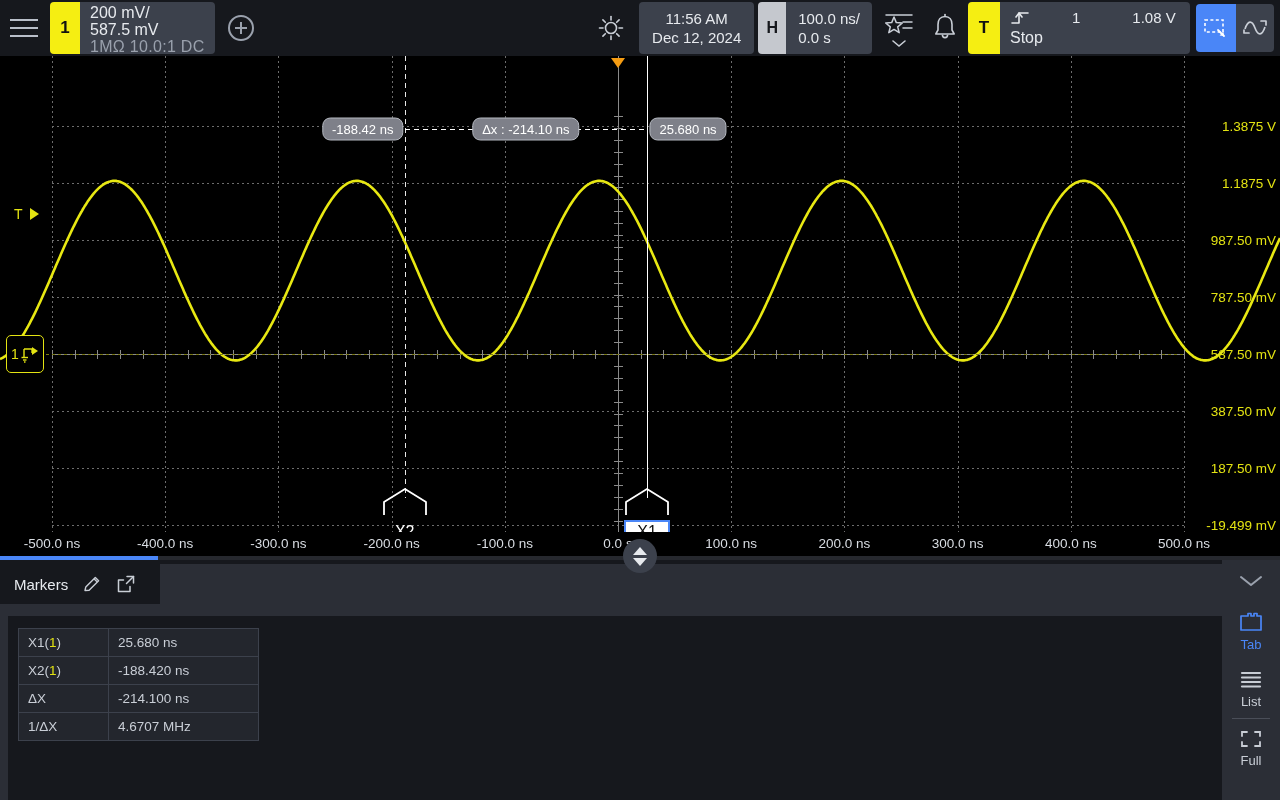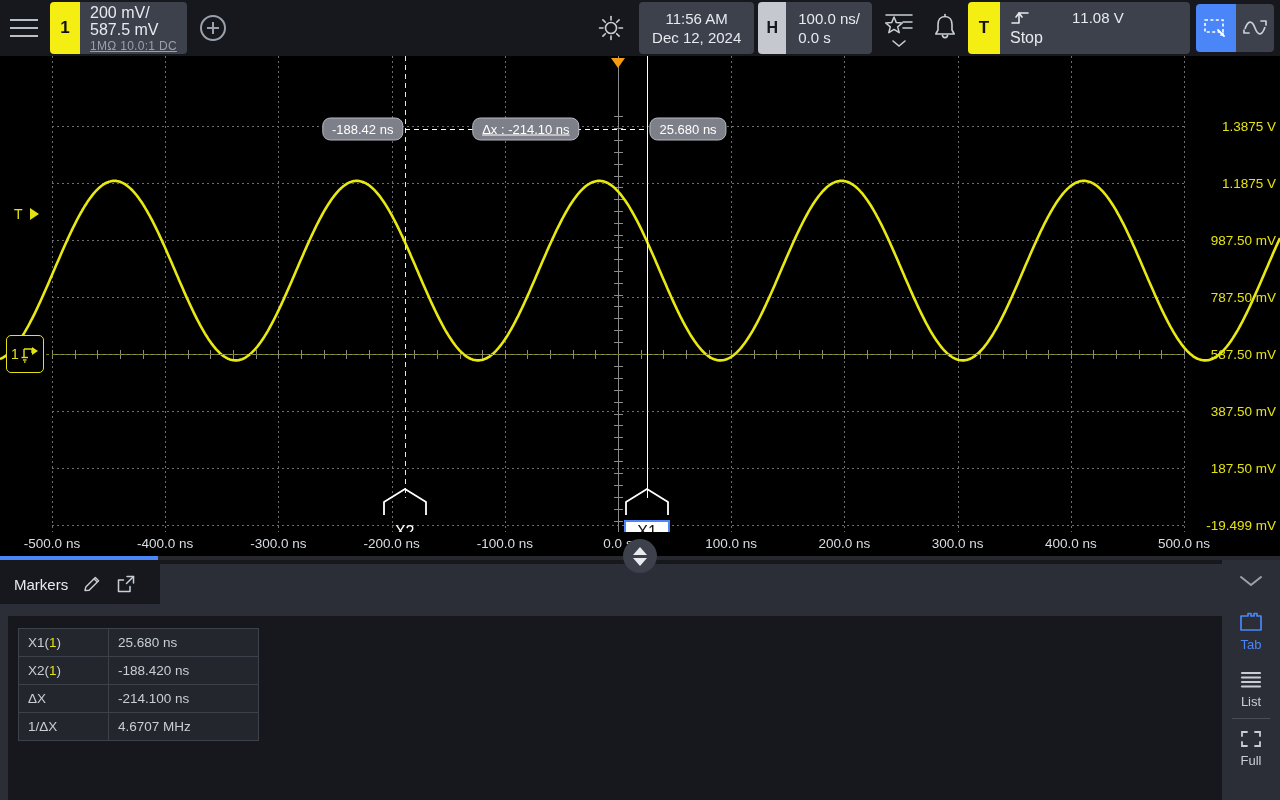--- a/index.html
+++ b/index.html
@@ -26,21 +26,21 @@
   .chan-num{
     width:30px;background:#f5ee12;color:#111;display:flex;align-items:center;
     justify-content:center;font-size:17px;font-weight:bold;
   }
   .chan-info{
     background:#3c414c;padding:4px 10px 3px 10px;min-width:100px;
     display:flex;flex-direction:column;justify-content:center;
   }
   .chan-info .l1{color:#e7eaee;font-size:16px;line-height:17px;}
   .chan-info .l2{color:#e7eaee;font-size:16px;line-height:17px;}
-  .chan-info .l3{color:#9aa1ad;font-size:12px;line-height:13px;margin-top:2px;letter-spacing:.3px;text-decoration:underline;}
+  .chan-info .l3{color:#9aa1ad;font-size:16px;line-height:13px;margin-top:2px;letter-spacing:.3px;}
 
   .plus-btn{width:52px;height:56px;display:flex;align-items:center;justify-content:center;cursor:pointer;}
   .plus-circle{width:26px;height:26px;border:2px solid #9aa1ad;border-radius:50%;position:relative;}
   .plus-circle:before,.plus-circle:after{content:"";position:absolute;background:#9aa1ad;}
   .plus-circle:before{left:5px;top:10px;width:12px;height:2px;}
   .plus-circle:after{top:5px;left:10px;height:12px;width:2px;}
 
   .spacer{flex:1;}
 
   .brightness{width:56px;height:56px;display:flex;align-items:center;justify-content:center;cursor:pointer;}
@@ -63,21 +63,21 @@
 
   .icon-btn{width:46px;height:56px;display:flex;flex-direction:column;align-items:center;
     justify-content:center;cursor:pointer;}
 
   .trig-box{display:flex;height:52px;border-radius:4px;overflow:hidden;margin-right:6px;}
   .trig-t{width:32px;background:#f5ee12;color:#111;display:flex;align-items:center;
     justify-content:center;font-size:17px;font-weight:bold;}
   .trig-v{background:#3c414c;padding:4px 10px;display:flex;flex-direction:column;justify-content:center;min-width:190px;}
   .trig-row1{display:flex;align-items:center;gap:0px;}
   .trig-row1 .tsrc{color:#e7eaee;font-size:15px;margin-left:42px;}
-  .trig-row1 .tlvl{color:#e7eaee;font-size:15px;}
+  .trig-row1 .tlvl{color:#e7eaee;font-size:15px;margin-left:52px;}
   .trig-row2{color:#e7eaee;font-size:16px;line-height:20px;margin-top:1px;}
 
   .rt-tools{display:flex;height:48px;border-radius:4px;overflow:hidden;margin-right:6px;}
   .rt-a{width:40px;background:#4a86f7;display:flex;align-items:center;justify-content:center;}
   .rt-b{width:38px;background:#3c414c;display:flex;align-items:center;justify-content:center;}
 
   
   .plot{
     position:absolute;left:0;top:56px;width:1280px;height:476px;background:#000;overflow:hidden;
   }
@@ -416,21 +416,21 @@
         <line x1="2" y1="16" x2="5.5" y2="16" stroke="#e3e312" stroke-width="1.4"></line>
         <line x1="3" y1="18" x2="4.5" y2="18" stroke="#e3e312" stroke-width="1.4"></line>
       </svg>
     </div>
 
     <div class="cursor-dashed" id="curX2" style="left: 404.709px; height: 442px;"></div>
     <div class="cursor-solid" id="curX1" style="left: 647.07px; height: 442px;"></div>
     <div class="hcursor-dashed" id="hconn" style="left: 404.709px; width: 242.361px; top: 73px;"></div>
 
     <div class="cur-pill" id="pillX2" style="left: 362.709px; top: 73px;">-188.42 ns</div>
-    <div class="cur-pill" id="pillD" style="left: 525.889px; top: 73px; text-decoration: underline;">Δx : -214.10 ns</div>
+    <div class="cur-pill" id="pillD" style="left: 525.889px; top: 73px;">Δx : -214.10 ns</div>
     <div class="cur-pill" id="pillX1" style="left: 688.07px; top: 73px;">25.680 ns</div>
 
     <div class="flag unsel" id="flagX2" style="left: 404.709px; top: 432px;">
       <svg width="46" height="28" viewBox="0 0 46 28">
         <polyline points="2,27 2,14 23,1 44,14 44,27" fill="none" stroke="#fff" stroke-width="1.8" stroke-linejoin="round"></polyline>
       </svg>
       <div class="lbl">X2</div>
     </div>
 
     <div class="flag sel" id="flagX1" style="left: 647.07px; top: 432px;">

